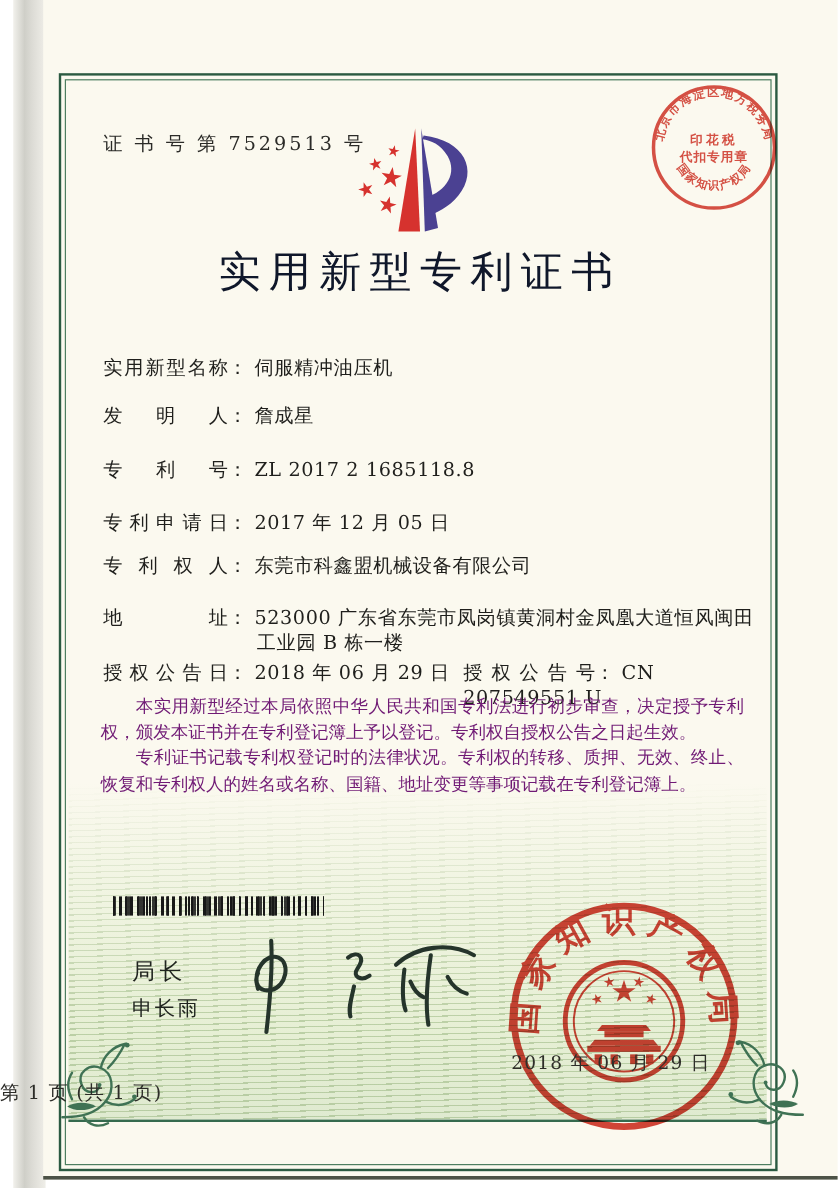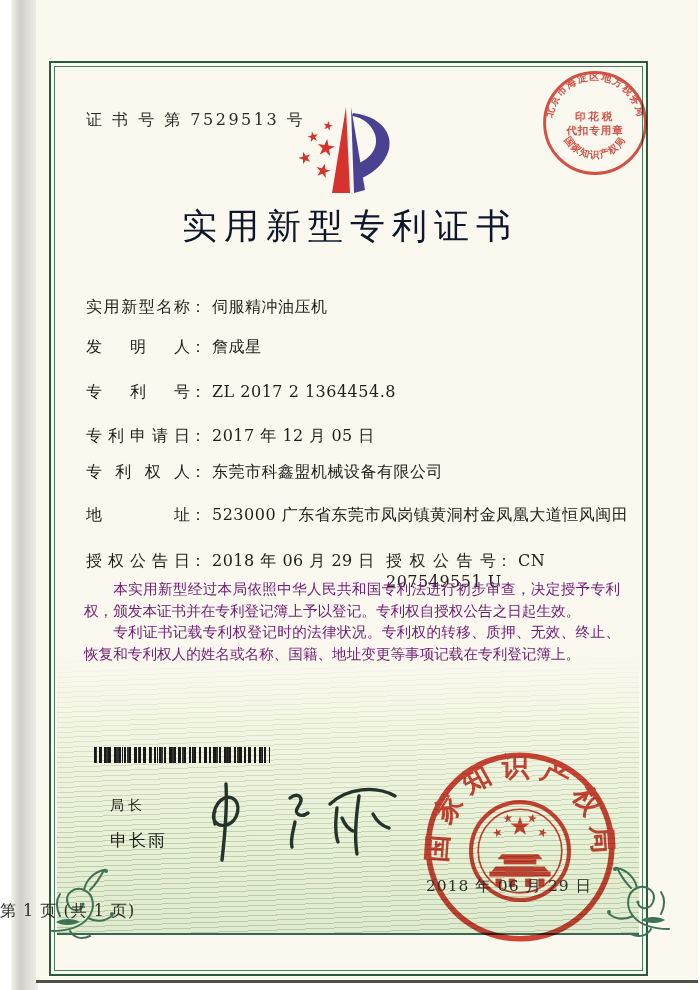--- a/index.html
+++ b/index.html
@@ -46,21 +46,21 @@
   .p-block{left:84px;right:80px;top:578px;font-size:14.6px;line-height:21.6px;
     color:#701a75;text-align:justify;}
   .p-block p{margin:0;text-indent:2em;}
 
   .barcode{left:94px;top:747px;width:176px;height:16px;
     background-image:
       repeating-linear-gradient(90deg,#181818 0 2px,rgba(0,0,0,0) 2px 5px),
       repeating-linear-gradient(90deg,#181818 0 1px,rgba(0,0,0,0) 1px 7px),
       repeating-linear-gradient(90deg,rgba(20,20,20,.85) 0 3px,rgba(0,0,0,0) 3px 11px);}
 
-  .sig-title{left:110px;top:797px;font-size:14px;letter-spacing:4px;color:#20241f;}
+  .sig-title{left:110px;top:797px;font-size:19px;letter-spacing:4px;color:#20241f;}
   .sig-name{left:110px;top:829px;font-size:17px;letter-spacing:2px;color:#20241f;}
   .sig-svg{left:195px;top:772px;width:215px;height:100px;}
 
   .seal{mix-blend-mode:multiply;}
   .seal-tax{left:540px;top:68px;width:110px;height:110px;opacity:.93;}
   .seal-main{left:418px;top:745px;width:204px;height:204px;opacity:.95;}
   .seal-date{left:426px;top:876px;font-size:15.5px;letter-spacing:1px;color:#2e2e29;z-index:9;}
 
   .footer{left:0;right:62px;top:901px;font-size:16px;
     letter-spacing:1px;color:#2c2c28;}
@@ -128,32 +128,33 @@
 
 <div class="abs title">实用新型专利证书</div>
 
 <div class="abs row" style="top:297px;">
   <span class="lbl">实用新型名称</span><span>：</span><span class="val">伺服精冲油压机</span>
 </div>
 <div class="abs row" style="top:337px;">
   <span class="lbl">发明人</span><span>：</span><span class="val">詹成星</span>
 </div>
 <div class="abs row" style="top:382px;">
-  <span class="lbl">专利号</span><span>：</span><span class="val">ZL 2017 2 1364454.8</span>
+  <span class="lbl">专利号</span><span>：</span><span class="val">ZL 2017 2 1685118.8</span>
 </div>
 <div class="abs row" style="top:426px;">
   <span class="lbl">专利申请日</span><span>：</span><span class="val">2017 年 12 月 05 日</span>
 </div>
 <div class="abs row" style="top:462px;">
   <span class="lbl">专利权人</span><span>：</span><span class="val">东莞市科鑫盟机械设备有限公司</span>
 </div>
 <div class="abs row" style="top:505px;">
   <div>
     <span class="lbl">地址</span><span>：</span><span class="val">523000 广东省东莞市凤岗镇黄洞村金凤凰大道恒风闽田</span>
   </div>
+  <div class="addr2">工业园 B 栋一楼</div>
 </div>
 <div class="abs row" style="top:551px;">
   <span class="lbl">授权公告日</span><span>：</span><span class="val">2018 年 06 月 29 日</span>
   <span class="pair2">
     <span class="lbl lbl-wide">授权公告号</span><span>：</span><span class="val">CN 207549551 U</span>
   </span>
 </div>
 
 <div class="abs p-block">
   <p>本实用新型经过本局依照中华人民共和国专利法进行初步审查，决定授予专利权，颁发本证书并在专利登记簿上予以登记。专利权自授权公告之日起生效。</p>

